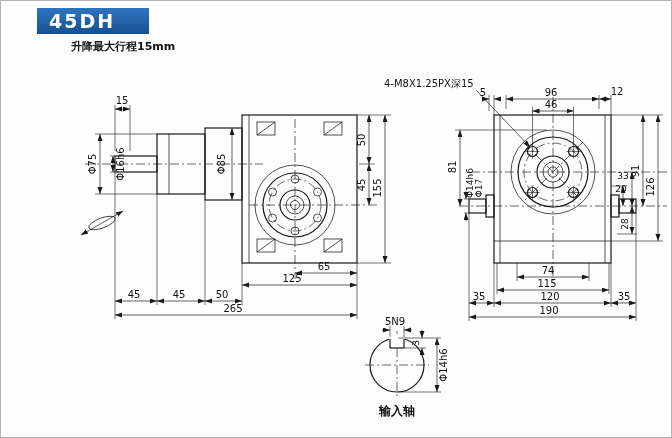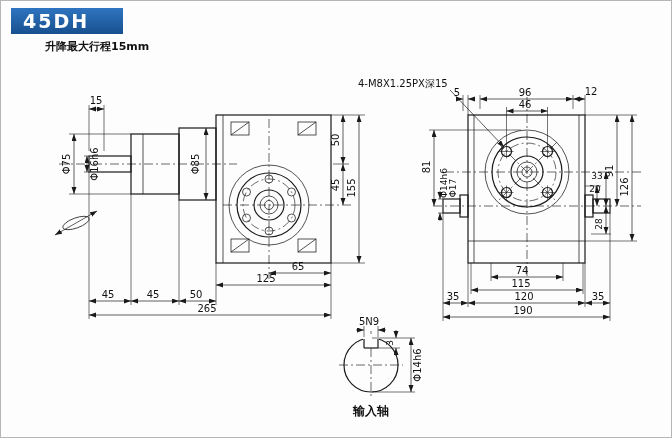--- a/index.html
+++ b/index.html
@@ -1,16 +1,16 @@
 <!DOCTYPE html>
 <html><head>
 <meta charset="utf-8">
 <style>
   html,body{margin:0;padding:0;background:#e8e8e8;font-family:"Liberation Sans",sans-serif;}
-  #stage{position:relative;width:672px;height:438px;background:#fdfdfd;border:1px solid #b5b5b5;box-sizing:border-box;overflow:hidden;}
+  #stage{position:relative;width:672px;height:438px;background:#fdfdfd;border:1px solid #b5b5b5;box-sizing:border-box;overflow:hidden;padding-left:26px;}
   svg{display:block;}
   .ol{stroke:#1a1a1a;stroke-width:1.2;fill:none;}
   .tn{stroke:#1a1a1a;stroke-width:.75;fill:none;}
   .ex{stroke:#1a1a1a;stroke-width:.6;fill:none;}
   .cl{stroke:#1a1a1a;stroke-width:.65;fill:none;stroke-dasharray:9 3 2 3;}
   .dm{stroke:#1a1a1a;stroke-width:.7;fill:none;marker-start:url(#arw);marker-end:url(#arw);}
   .ld{stroke:#1a1a1a;stroke-width:.7;fill:none;marker-end:url(#arw);}
   .dt{font-family:"DejaVu Sans","Liberation Sans",sans-serif;font-size:10px;fill:#111;}
   .dts{font-family:"DejaVu Sans","Liberation Sans",sans-serif;font-size:9px;fill:#111;}
   .model{font-family:"DejaVu Sans","Liberation Sans",sans-serif;font-size:19px;font-weight:bold;fill:#ffffff;letter-spacing:2px;}

